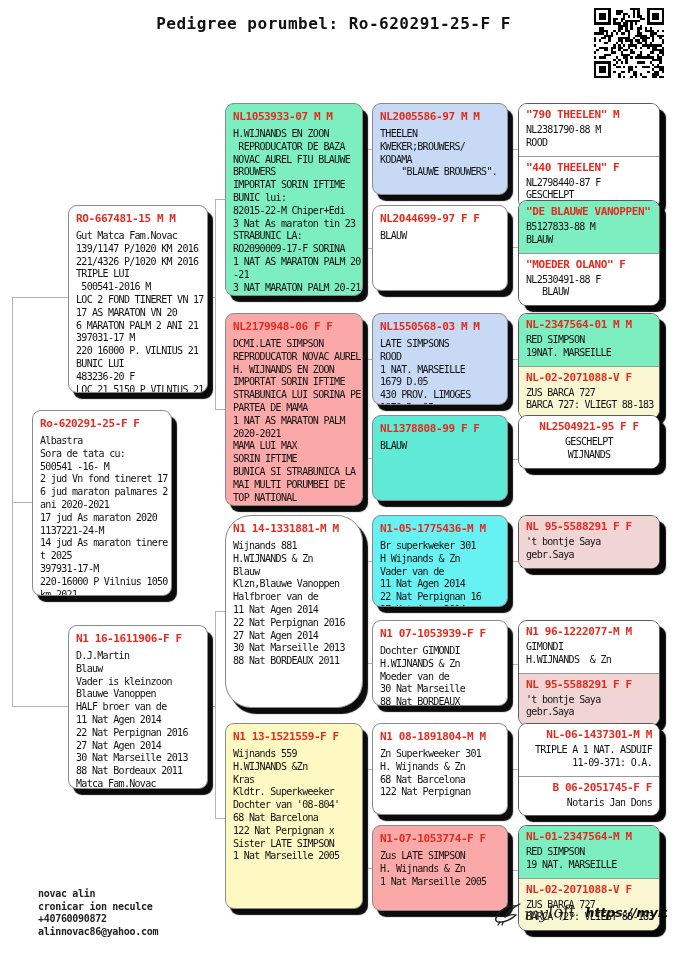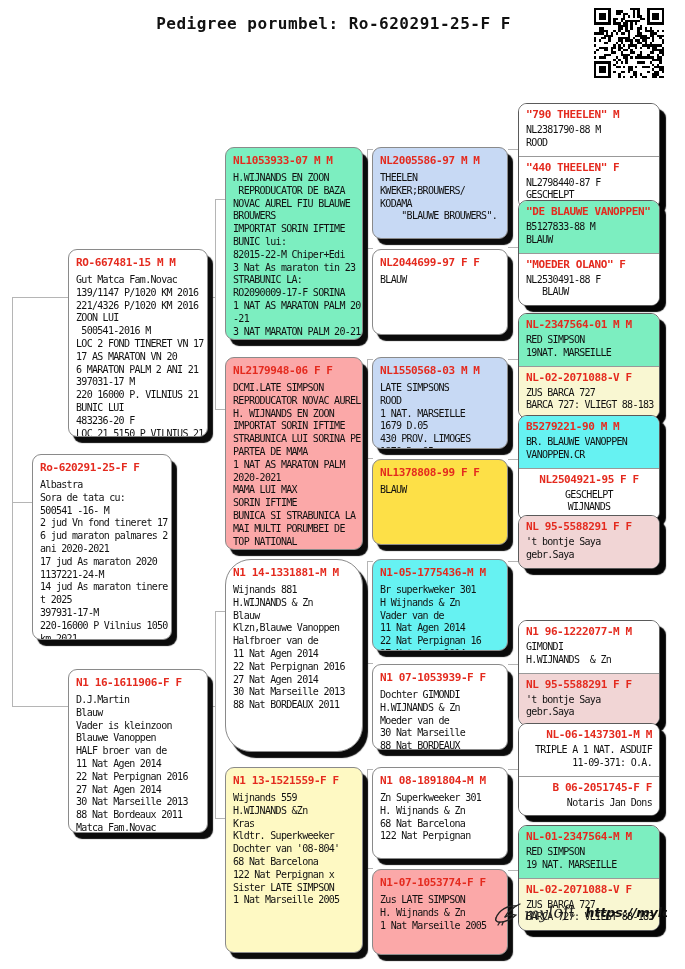--- a/index.html
+++ b/index.html
@@ -3,21 +3,21 @@
 <meta charset="utf-8">
 <style>
   html,body{margin:0;padding:0;background:#ffffff;}
   body{width:685px;height:969px;font-family:"DejaVu Sans Mono",monospace;}
   #canvas{position:relative;width:667px;height:969px;background:#ffffff;overflow:hidden;text-decoration:underline;}
   #page-title{position:absolute;top:14px;left:0;width:100%;text-align:center;
     font-size:16px;font-weight:bold;letter-spacing:0.5px;color:#111;margin:0;}
   #qr{position:absolute;top:8px;left:594px;width:70px;height:70px;}
   .conn{position:absolute;background:#b5b5b5;}
   .box{position:absolute;border:1px solid #8a8a8a;border-radius:9px;
-    box-shadow:5px 6px 1px #0b0b0b;overflow:hidden;padding:5px 7px;box-sizing:border-box;margin-top:44px;}
+    box-shadow:5px 6px 1px #0b0b0b;overflow:hidden;padding:5px 7px;box-sizing:border-box;}
   .box-title{color:#e42a1e;font-weight:bold;font-size:11px;letter-spacing:-0.4px;
     margin:1px 0 5px 0;white-space:pre;}
   .box-line{font-size:10px;letter-spacing:-0.7px;line-height:12.8px;white-space:pre;color:#111;}
   .group{position:absolute;border:1px solid #5a5a5a;border-radius:9px;
     box-shadow:6px 6px 1px #050505;overflow:hidden;box-sizing:border-box;background:#fff;}
   .sub{padding:4px 7px 6px 7px;}
   .sub + .sub{border-top:1px solid #999;}
   .sub .box-title{margin:0 0 3px 0;}
   #footer{position:absolute;left:38px;top:888px;}
   .footer-line{font-size:10px;font-weight:bold;letter-spacing:-0.3px;line-height:12.5px;color:#222;white-space:pre;}
@@ -371,21 +371,21 @@
       <div class="conn" style="left: 508px; top: 664px; width: 11px; height: 1px; background: rgb(181, 181, 181);"></div>
       <div class="conn" style="left: 508px; top: 769px; width: 11px; height: 1px; background: rgb(181, 181, 181);"></div>
       <div class="conn" style="left: 508px; top: 870px; width: 11px; height: 1px; background: rgb(181, 181, 181);"></div>
     </div>
   <div id="boxes">
       <div class="box" style="left: 68px; top: 205px; width: 140px; height: 188px; background: rgb(255, 255, 255);">
         <div class="box-title">RO-667481-15 M M</div>
         <div class="box-line">Gut Matca Fam.Novac</div>
         <div class="box-line">139/1147 P/1020 KM 2016</div>
         <div class="box-line">221/4326 P/1020 KM 2016</div>
-        <div class="box-line">ZOON LUI</div>
+        <div class="box-line">TRIPLE LUI</div>
         <div class="box-line"> 500541-2016 M</div>
         <div class="box-line">LOC 2 FOND TINERET VN 17</div>
         <div class="box-line">17 AS MARATON VN 20</div>
         <div class="box-line">6 MARATON PALM 2 ANI 21</div>
         <div class="box-line">397031-17 M</div>
         <div class="box-line">220 16000 P. VILNIUS 21</div>
         <div class="box-line">BUNIC LUI</div>
         <div class="box-line">483236-20 F</div>
         <div class="box-line">LOC 21 5150 P VILNIUS 21</div>
       </div>
@@ -490,21 +490,21 @@
       </div>
       <div class="box" style="left: 372px; top: 313px; width: 136px; height: 92px; background: rgb(199, 217, 244);">
         <div class="box-title">NL1550568-03 M M</div>
         <div class="box-line">LATE SIMPSONS</div>
         <div class="box-line">ROOD</div>
         <div class="box-line">1 NAT. MARSEILLE</div>
         <div class="box-line">1679 D.05</div>
         <div class="box-line">430 PROV. LIMOGES</div>
         <div class="box-line">1870 D. 05</div>
       </div>
-      <div class="box" style="left: 372px; top: 415px; width: 136px; height: 86px; background: #fde047;">
+      <div class="box" style="left: 372px; top: 415px; width: 136px; height: 86px; background: #5eead4;">
         <div class="box-title">NL1378808-99 F F</div>
         <div class="box-line">BLAUW</div>
       </div>
       <div class="box" style="left: 372px; top: 515px; width: 136px; height: 92px; background: rgb(102, 242, 242);">
         <div class="box-title">N1-05-1775436-M M</div>
         <div class="box-line">Br superkweker 301</div>
         <div class="box-line">H Wijnands &amp; Zn</div>
         <div class="box-line">Vader van de</div>
         <div class="box-line">11 Nat Agen 2014</div>
         <div class="box-line">22 Nat Perpignan 16</div>
@@ -563,25 +563,20 @@
           <div class="box-line">RED SIMPSON</div>
           <div class="box-line">19NAT. MARSEILLE</div>
         </div>
         <div class="sub" style="background: rgb(249, 247, 210);">
           <div class="box-title">NL-02-2071088-V F</div>
           <div class="box-line">ZUS BARCA 727</div>
           <div class="box-line">BARCA 727: VLIEGT 88-183</div>
         </div>
       </div>
       <div class="group" style="left: 518px; top: 415px; width: 142px;">
-        <div class="sub" style="background: rgb(102, 242, 242);">
-          <div class="box-title">B5279221-90 M M</div>
-          <div class="box-line">BR. BLAUWE VANOPPEN</div>
-          <div class="box-line">VANOPPEN.CR</div>
-        </div>
         <div class="sub" style="background: rgb(255, 255, 255); text-align: center;">
           <div class="box-title">NL2504921-95 F F</div>
           <div class="box-line">GESCHELPT</div>
           <div class="box-line">WIJNANDS</div>
         </div>
       </div>
       <div class="group" style="left: 518px; top: 515px; width: 142px;">
         <div class="sub" style="background: rgb(241, 213, 213);">
           <div class="box-title">NL 95-5588291 F F</div>
           <div class="box-line">'t bontje Saya</div>
@@ -617,20 +612,26 @@
           <div class="box-line">RED SIMPSON</div>
           <div class="box-line">19 NAT. MARSEILLE</div>
         </div>
         <div class="sub" style="background: rgb(249, 247, 210);">
           <div class="box-title">NL-02-2071088-V F</div>
           <div class="box-line">ZUS BARCA 727</div>
           <div class="box-line">BARCA 727: VLIEGT 88-183</div>
         </div>
       </div>
     </div>
+  <div id="footer">
+    <div class="footer-line">novac alin</div>
+    <div class="footer-line">cronicar ion neculce</div>
+    <div class="footer-line">+40760090872</div>
+    <div class="footer-line">alinnovac86@yahoo.com</div>
+  </div>
   <div id="brand">
     <svg width="30" height="28" viewBox="0 0 30 28">
       <g fill="none" stroke="#222" stroke-width="1.3" stroke-linecap="round">
         <path d="M4 20 C7 12 16 7 24 8 C19 12 15 14 13 19"></path>
         <path d="M13 19 C17 17 21 16 24 17 C20 21 12 25 6 24 C4 23 3 22 4 20"></path>
         <path d="M24 8 L28 6"></path>
         <path d="M8 24 L6 27 M11 24.5 L10 27"></path>
       </g>
     </svg>
     <span id="brand-script">myloft</span>

